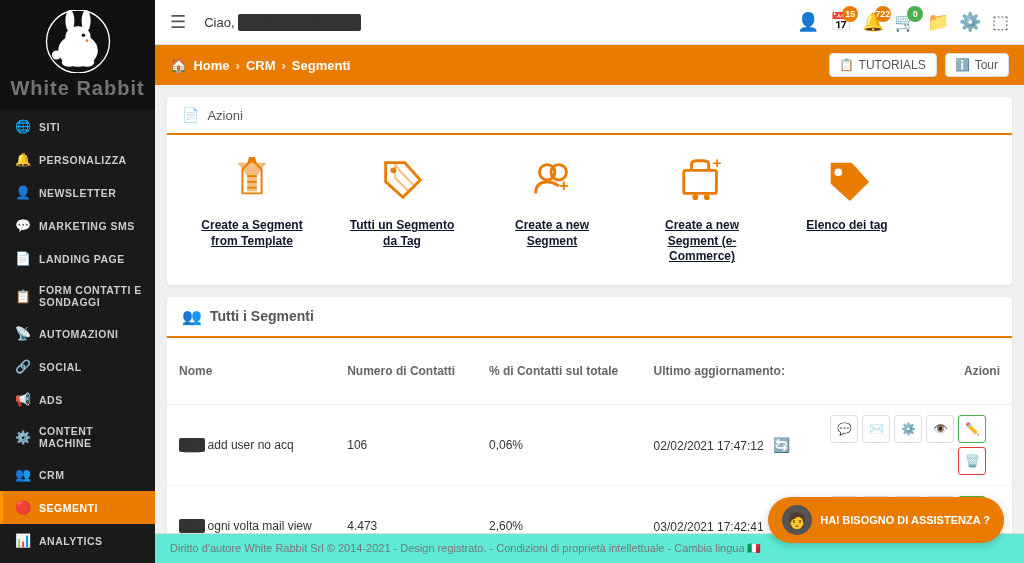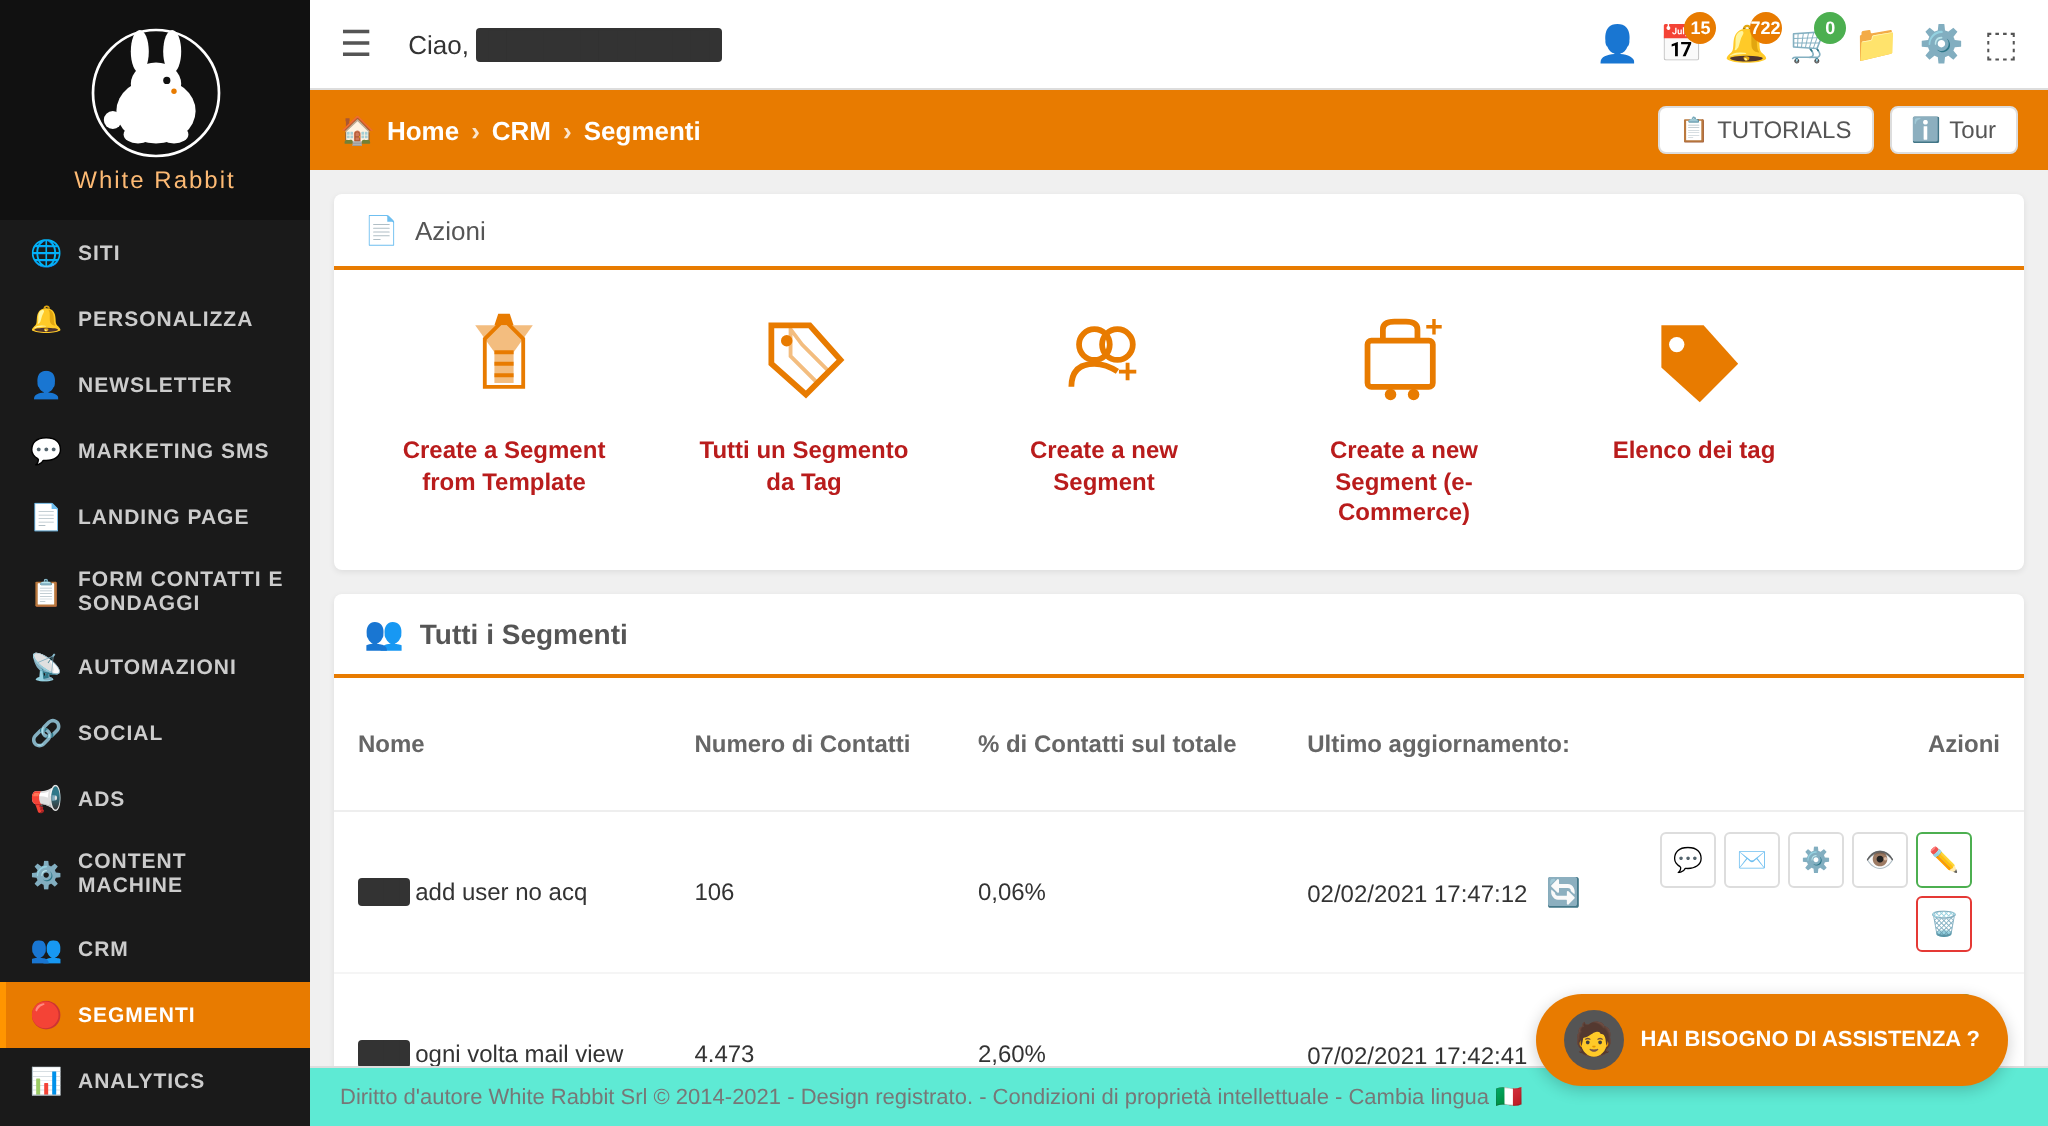--- a/index.html
+++ b/index.html
@@ -18,23 +18,23 @@
     .sidebar-logo {
       padding: 10px;
       background: #111;
       display: flex;
       flex-direction: column;
       align-items: center;
       justify-content: center;
       height: 110px;
     }
     .sidebar-logo .brand-name {
-      color: #fdba74;
-      font-size: 12px;
-      font-weight: normal;
+      color: #737373;
+      font-size: 20px;
+      font-weight: bold;
       letter-spacing: 1px;
       margin-top: 4px;
     }
     .sidebar-nav {
       flex: 1;
       overflow-y: auto;
     }
     .sidebar-nav::-webkit-scrollbar { width: 3px; }
     .sidebar-nav::-webkit-scrollbar-thumb { background: #444; }
     .nav-item {
@@ -163,23 +163,24 @@
       align-items: center;
       text-align: center;
       cursor: pointer;
       gap: 8px;
       min-width: 100px;
     }
     .action-icon-wrap { font-size: 42px; color: #e87b00; line-height: 1; }
     .action-label {
       font-size: 12px;
       font-weight: bold;
-      color: #b91c1c;
+      color: #0f172a;
       max-width: 110px;
       line-height: 1.3;
+      text-decoration: underline;
     }
 
     
     .segments-header {
       padding: 10px 15px;
       font-size: 14px;
       color: #555;
       display: flex;
       align-items: center;
       gap: 8px;
@@ -499,21 +500,21 @@
             <tr>
     <td>
       <div class="row-name">
         <span class="name-badge">██</span>
         <span>ogni volta mail view</span>
       </div>
     </td>
     <td>4.473</td>
     <td>2,60%</td>
     <td>
-      <span>07/02/2021 17:42:41</span>
+      <span>03/02/2021 17:42:41</span>
       <span class="sync-btn" style="margin-left:6px;">🔄</span>
     </td>
     <td>
       <div class="row-actions">
         <button class="row-btn" title="Comment">💬</button>
         <button class="row-btn" title="Email">✉️</button>
         <button class="row-btn" title="Share">⚙️</button>
         <button class="row-btn" title="View">👁️</button>
         <button class="row-btn green" title="Edit">✏️</button>
         <button class="row-btn red" title="Delete">🗑️</button>

